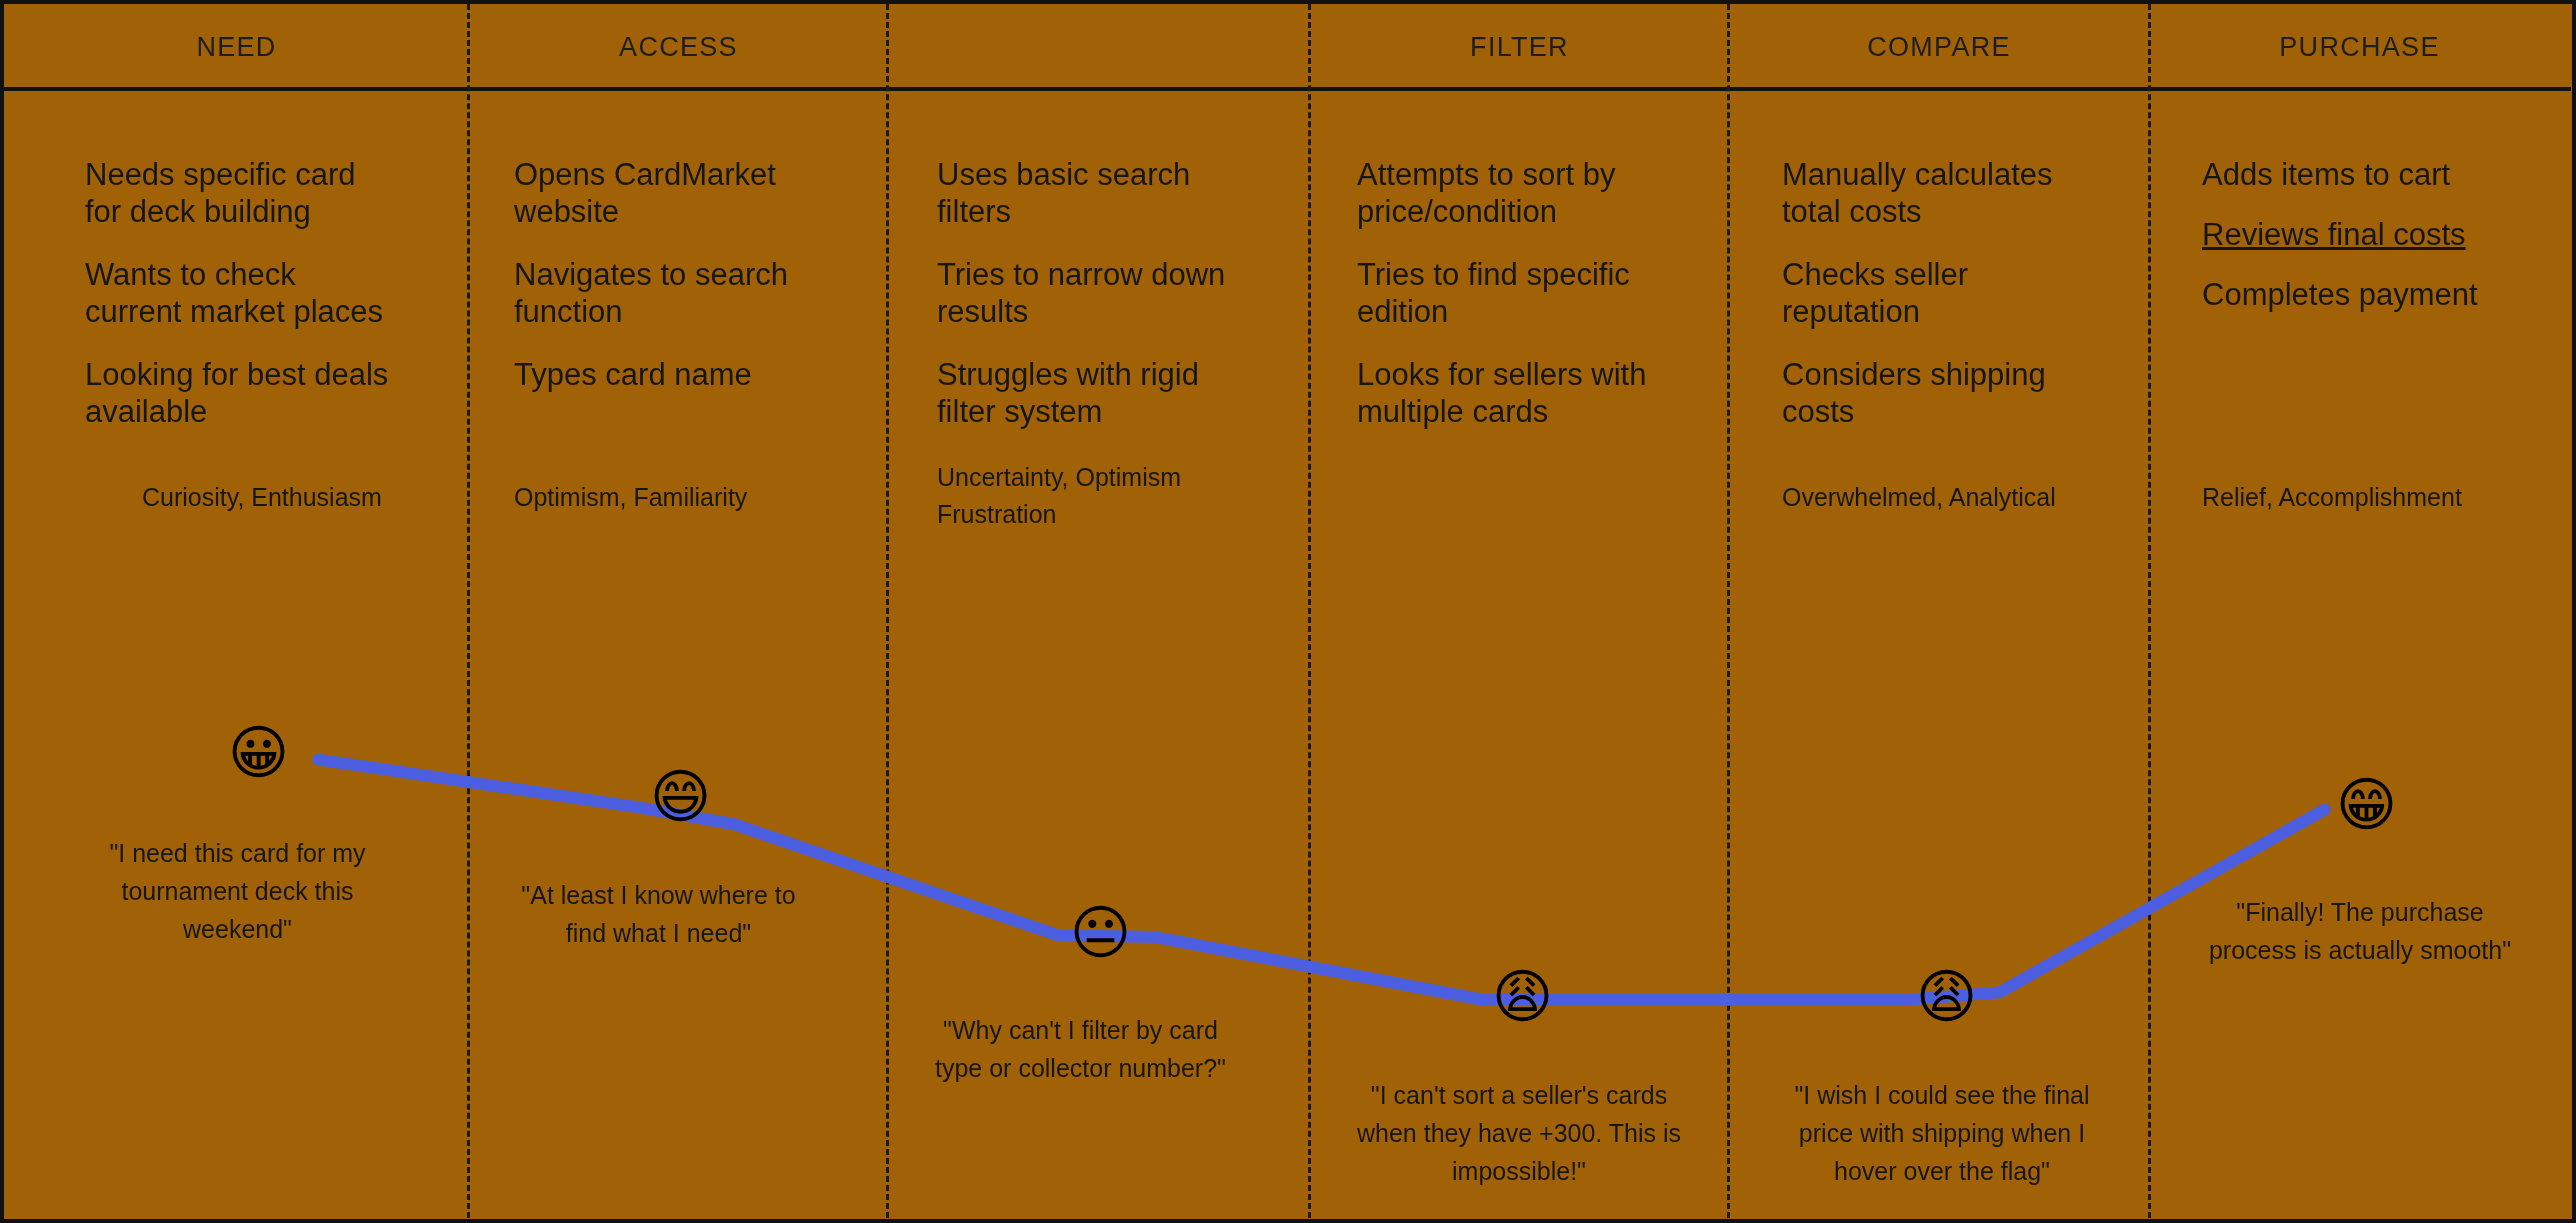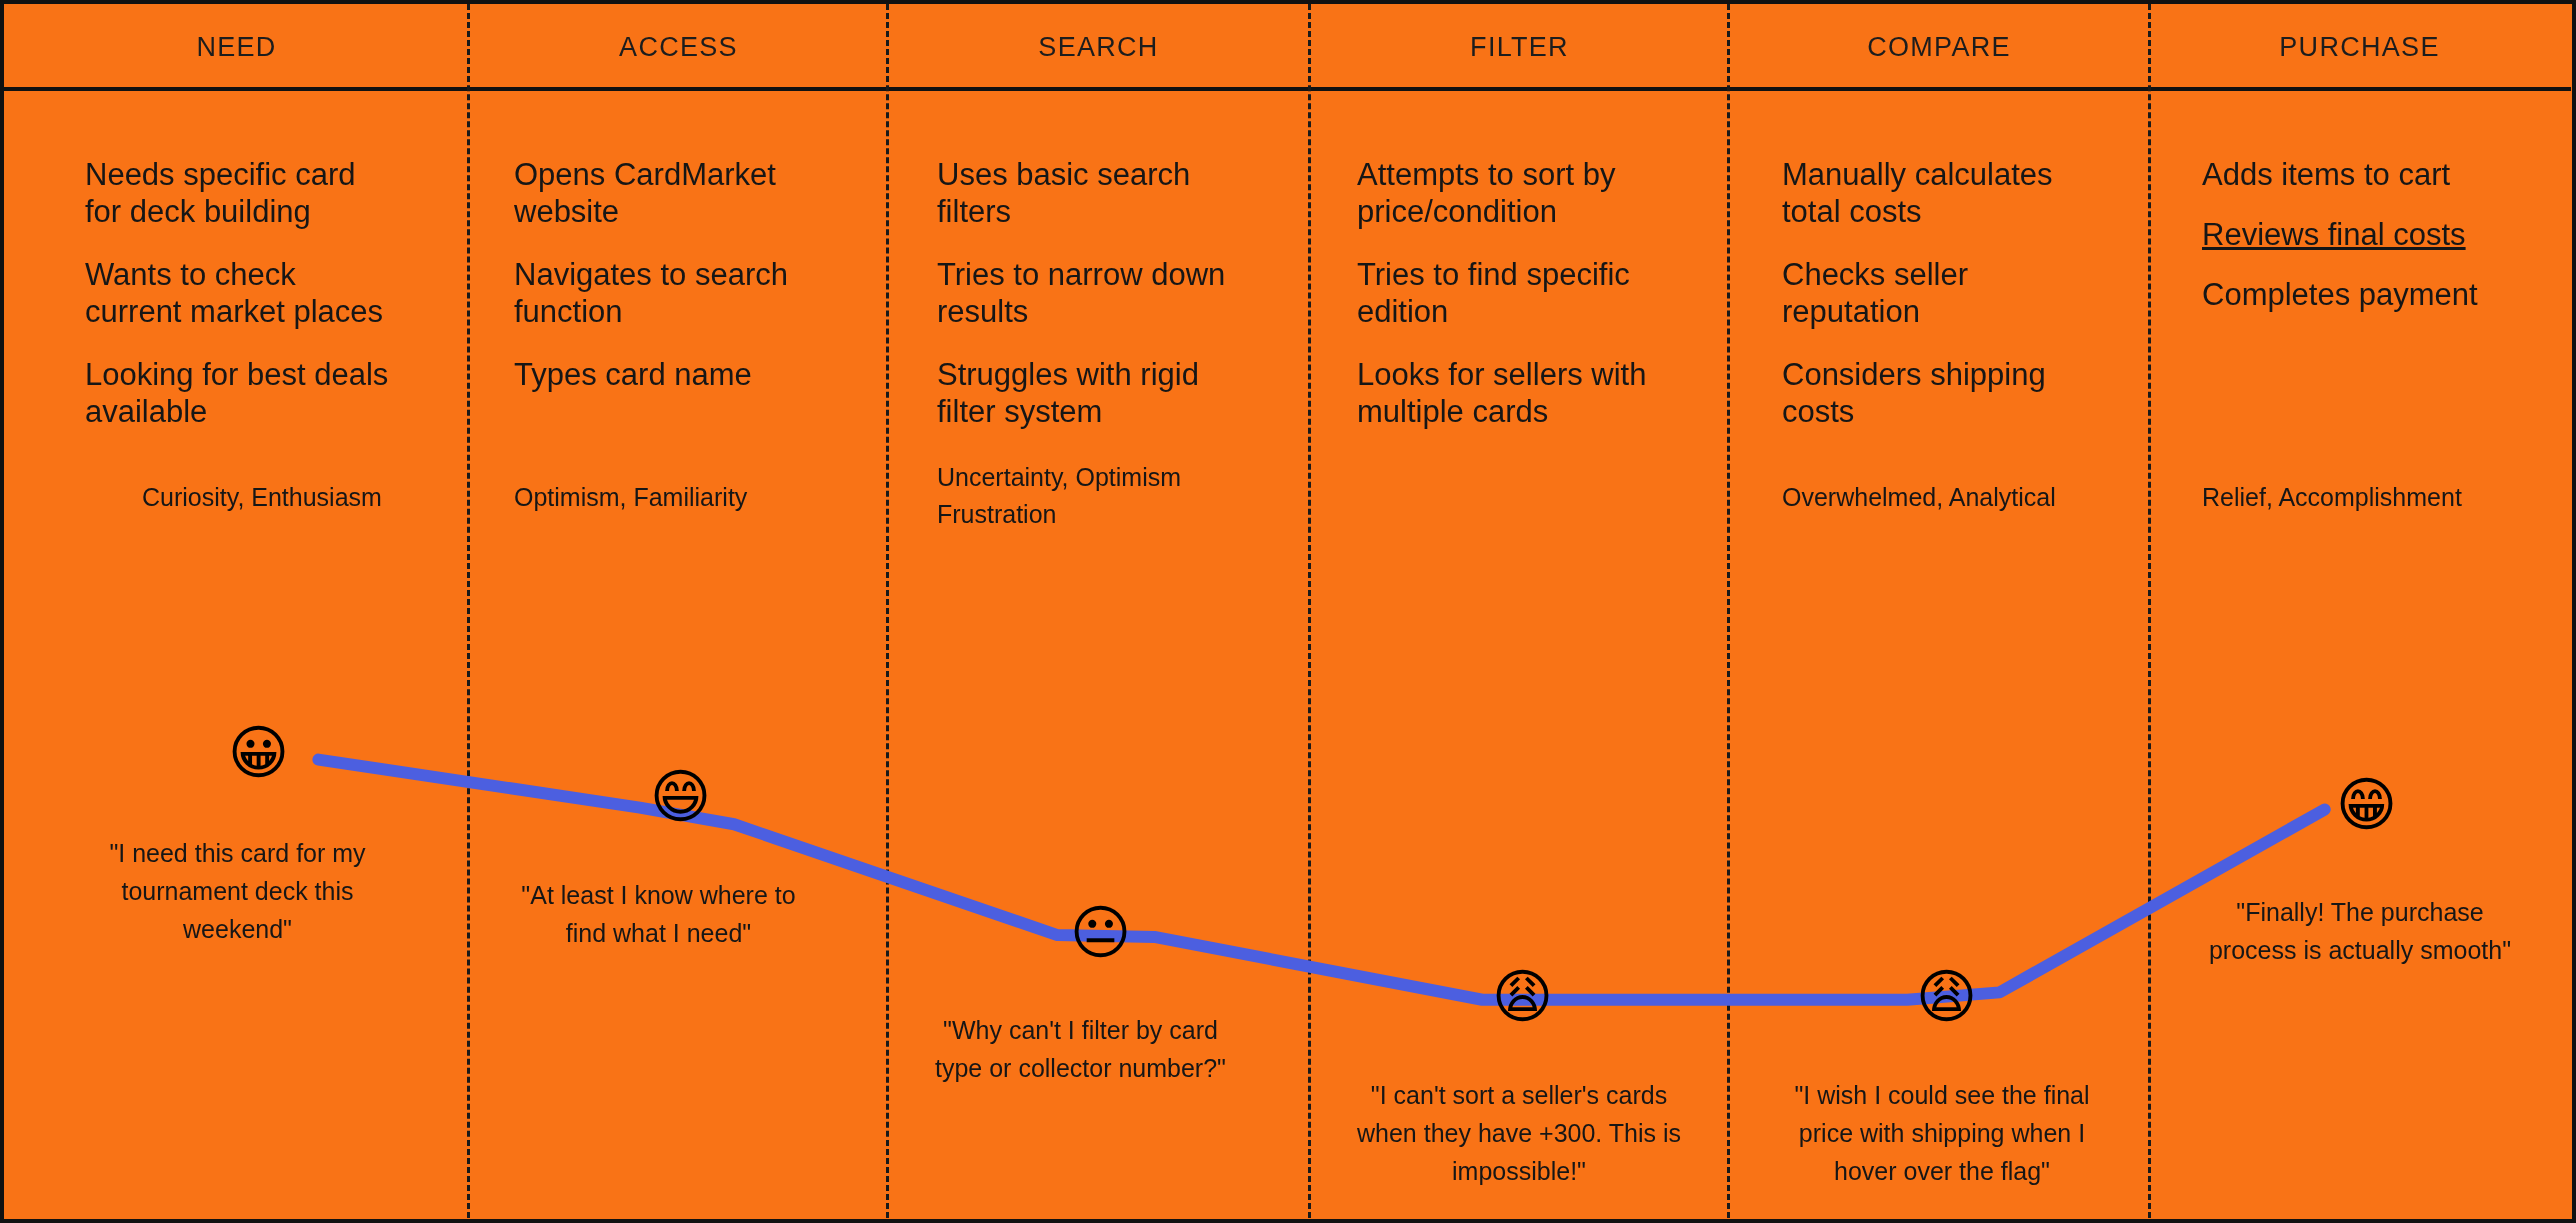--- a/index.html
+++ b/index.html
@@ -9,21 +9,21 @@
   }
   body {
     font-family: "Liberation Sans", sans-serif;
     -webkit-font-smoothing: antialiased;
   }
 
   #board {
     position: relative;
     width: 2576px;
     height: 1223px;
-    background: #f97316;
+    background: #a16207;
     box-sizing: border-box;
     border-top: 4.6px solid #111111;
     border-right: 4.6px solid #111111;
     border-left: 4.6px solid #111111;
     border-bottom: 4.6px solid #111111;
     overflow: hidden;
   }
 
   
   .header-row {
@@ -134,23 +134,20 @@
 
 <div id="board">
 
   <div class="header-row">
     <div class="header-cell" style="left:0px;width:465px;">
       <span>NEED</span>
     </div>
     <div class="header-cell" style="left:465px;width:419px;">
       <span>ACCESS</span>
     </div>
-    <div class="header-cell" style="left:884px;width:421px;">
-      <span>SEARCH</span>
-    </div>
     <div class="header-cell" style="left:1306px;width:419px;">
       <span>FILTER</span>
     </div>
     <div class="header-cell" style="left:1725px;width:420px;">
       <span>COMPARE</span>
     </div>
     <div class="header-cell" style="left:2145px;width:421px;">
       <span>PURCHASE</span>
     </div>
   </div>

